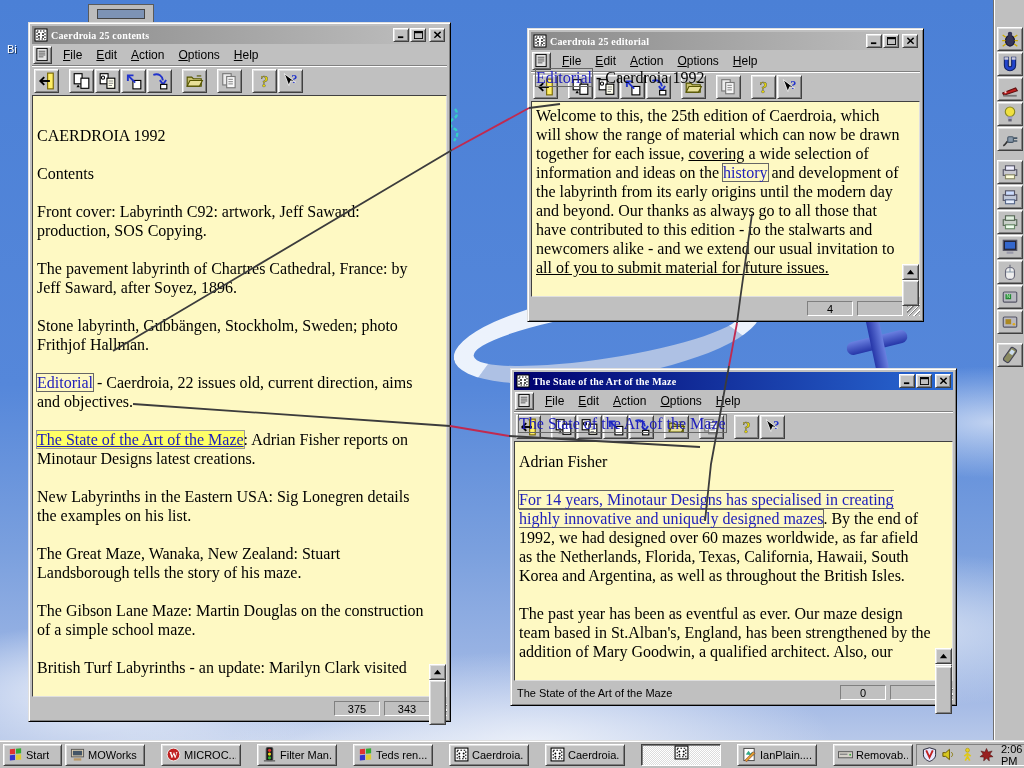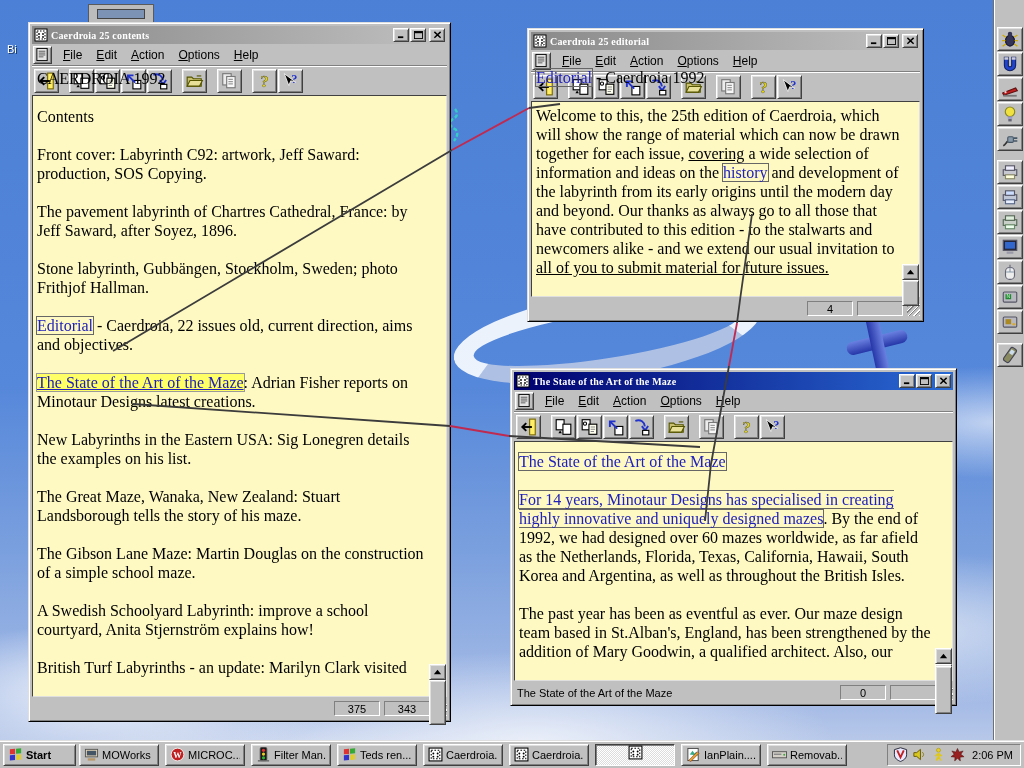--- a/index.html
+++ b/index.html
@@ -89,21 +89,21 @@
   .ln-btn svg { width:20px; height:18px; }
   .ln-gap { margin-top:8px; }
   
   #link-lines { position:absolute; left:0; top:0; z-index:50; pointer-events:none; }
   
   #taskbar { position:absolute; left:0; right:0; bottom:0; height:28px; background:#c0c0c0;
     border-top:1px solid #dfdfdf; box-shadow:inset 0 1px 0 #ffffff; z-index:60;
     display:flex; align-items:center; padding:0 3px; gap:3px; }
   .task-btn { height:22px; width:80px; flex:none; display:flex; align-items:center; gap:3px;
     padding:0 4px; font-size:11px; overflow:hidden; }
-  #start-btn { width:73px; font-weight:bold; }
+  #start-btn { width:59px; font-weight:normal; }
   .t-lbl { white-space:nowrap; overflow:hidden; }
   .t-ico { flex:none; display:flex; }
   .t-ico svg { width:15px; height:15px; }
   .task-active { font-weight:bold;
     background:repeating-conic-gradient(#ffffff 0% 25%, #dcdcdc 0% 50%) 0 0/2px 2px;
     border-color:#404040 #ffffff #ffffff #404040; box-shadow:inset 1px 1px 0 #808080;flex-direction:column; }
   #tray { margin-left:auto; height:22px; display:flex; align-items:center; gap:4px; padding:0 7px 0 5px; font-size:11px; }
   .tray-ico { display:flex; }
   .tray-ico svg { width:15px; height:15px; }
   #tray-time { margin-left:3px; }
@@ -239,21 +239,20 @@
         <p class="doc-para"><span class="seg-t">CAERDROIA 1992</span></p>
         <p class="doc-para"><span class="seg-t">Contents</span></p>
         <p class="doc-para"><span class="seg-t">Front cover: Labyrinth C92: artwork, Jeff Saward: production, SOS Copying.</span></p>
         <p class="doc-para"><span class="seg-t">The pavement labyrinth of Chartres Cathedral, France: by Jeff Saward, after Soyez, 1896.</span></p>
         <p class="doc-para"><span class="seg-t">Stone labyrinth, Gubbängen, Stockholm, Sweden; photo Frithjof Hallman.</span></p>
         <p class="doc-para"><span class="seg-l">Editorial</span><span class="seg-t"> - Caerdroia, 22 issues old, current direction, aims and objectives.</span></p>
         <p class="doc-para"><span class="seg-h">The State of the Art of the Maze</span><span class="seg-t">: Adrian Fisher reports on Minotaur Designs latest creations.</span></p>
         <p class="doc-para"><span class="seg-t">New Labyrinths in the Eastern USA: Sig Lonegren details the examples on his list.</span></p>
         <p class="doc-para"><span class="seg-t">The Great Maze, Wanaka, New Zealand: Stuart Landsborough tells the story of his maze.</span></p>
         <p class="doc-para"><span class="seg-t">The Gibson Lane Maze: Martin Douglas on the construction of a simple school maze.</span></p>
-        <p class="doc-para"><span class="seg-t">A Swedish Schoolyard Labyrinth: improve a school courtyard, Anita Stjernström explains how!</span></p>
         <p class="doc-para"><span class="seg-t">British Turf Labyrinths - an update: Marilyn Clark visited</span></p>
       </div>
     <div class="sbar">
       <div class="sb-btn bevel-out">
           <svg viewBox="0 0 16 16">
             <path d="M8 4.5l4.5 5.5h-9z" fill="#000"></path>
           </svg>
         </div>
       <div class="sb-track">
         <div class="sb-thumb bevel-out" style="top:0;height:45px"></div>
@@ -518,20 +517,21 @@
       <div class="tb-btn bevel-out">
         <svg viewBox="0 0 16 16">
           <text x="11.5" y="10" text-anchor="middle" font-family="serif" font-size="11" font-weight="bold" fill="#2233cc">?</text>
           <path d="M2.5 1.5 6.5 12l1.7-4.2L12.5 9z" fill="#000" stroke="#fff" stroke-width="0.7"></path>
         </svg>
       </div>
     </div>
   <div class="cwrap">
     <div class="doc">
         <p class="doc-para"><span class="seg-l">The State of the Art of the Maze</span></p>
+        <p class="doc-para"><span class="seg-t">Adrian Fisher</span></p>
         <p class="doc-para"><span class="seg-l">For 14 years, Minotaur Designs has specialised in creating highly innovative and uniquely designed mazes</span><span class="seg-t">. By the end of 1992, we had designed over 60 mazes worldwide, as far afield as the Netherlands, Florida, Texas, California, Hawaii, South Korea and Argentina, as well as throughout the British Isles.</span></p>
         <p class="doc-para"><span class="seg-t">The past year has been as eventful as ever. Our maze design team based in St.Alban's, England, has been strengthened by the addition of Mary Goodwin, a qualified architect. Also, our</span></p>
       </div>
     <div class="sbar">
       <div class="sb-btn bevel-out">
           <svg viewBox="0 0 16 16">
             <path d="M8 4.5l4.5 5.5h-9z" fill="#000"></path>
           </svg>
         </div>
       <div class="sb-track">
@@ -668,21 +668,21 @@
           <g transform="skewY(-5)">
             <rect x="2" y="2.5" width="5.5" height="5.5" fill="#d33"></rect>
             <rect x="8.5" y="2.5" width="5.5" height="5.5" fill="#3a3"></rect>
             <rect x="2" y="9" width="5.5" height="5.5" fill="#33c"></rect>
             <rect x="8.5" y="9" width="5.5" height="5.5" fill="#dc3"></rect>
           </g>
         </svg>
       </span>
     <span class="t-lbl">Start</span>
   </div>
-  <span style="display:flex;gap:6px">
+  <span style="display:flex;gap:16px">
       <div class="task-btn bevel-out">
         <span class="t-ico">
           <svg viewBox="0 0 16 16">
             <rect x="1.5" y="2.5" width="13" height="8" fill="#e8d8b8" stroke="#555"></rect>
             <rect x="3" y="4" width="10" height="5" fill="#445566"></rect>
             <rect x="4" y="12" width="8" height="2.5" fill="#b89868"></rect>
           </svg>
         </span>
         <span class="t-lbl">MOWorks</span>
       </div>

